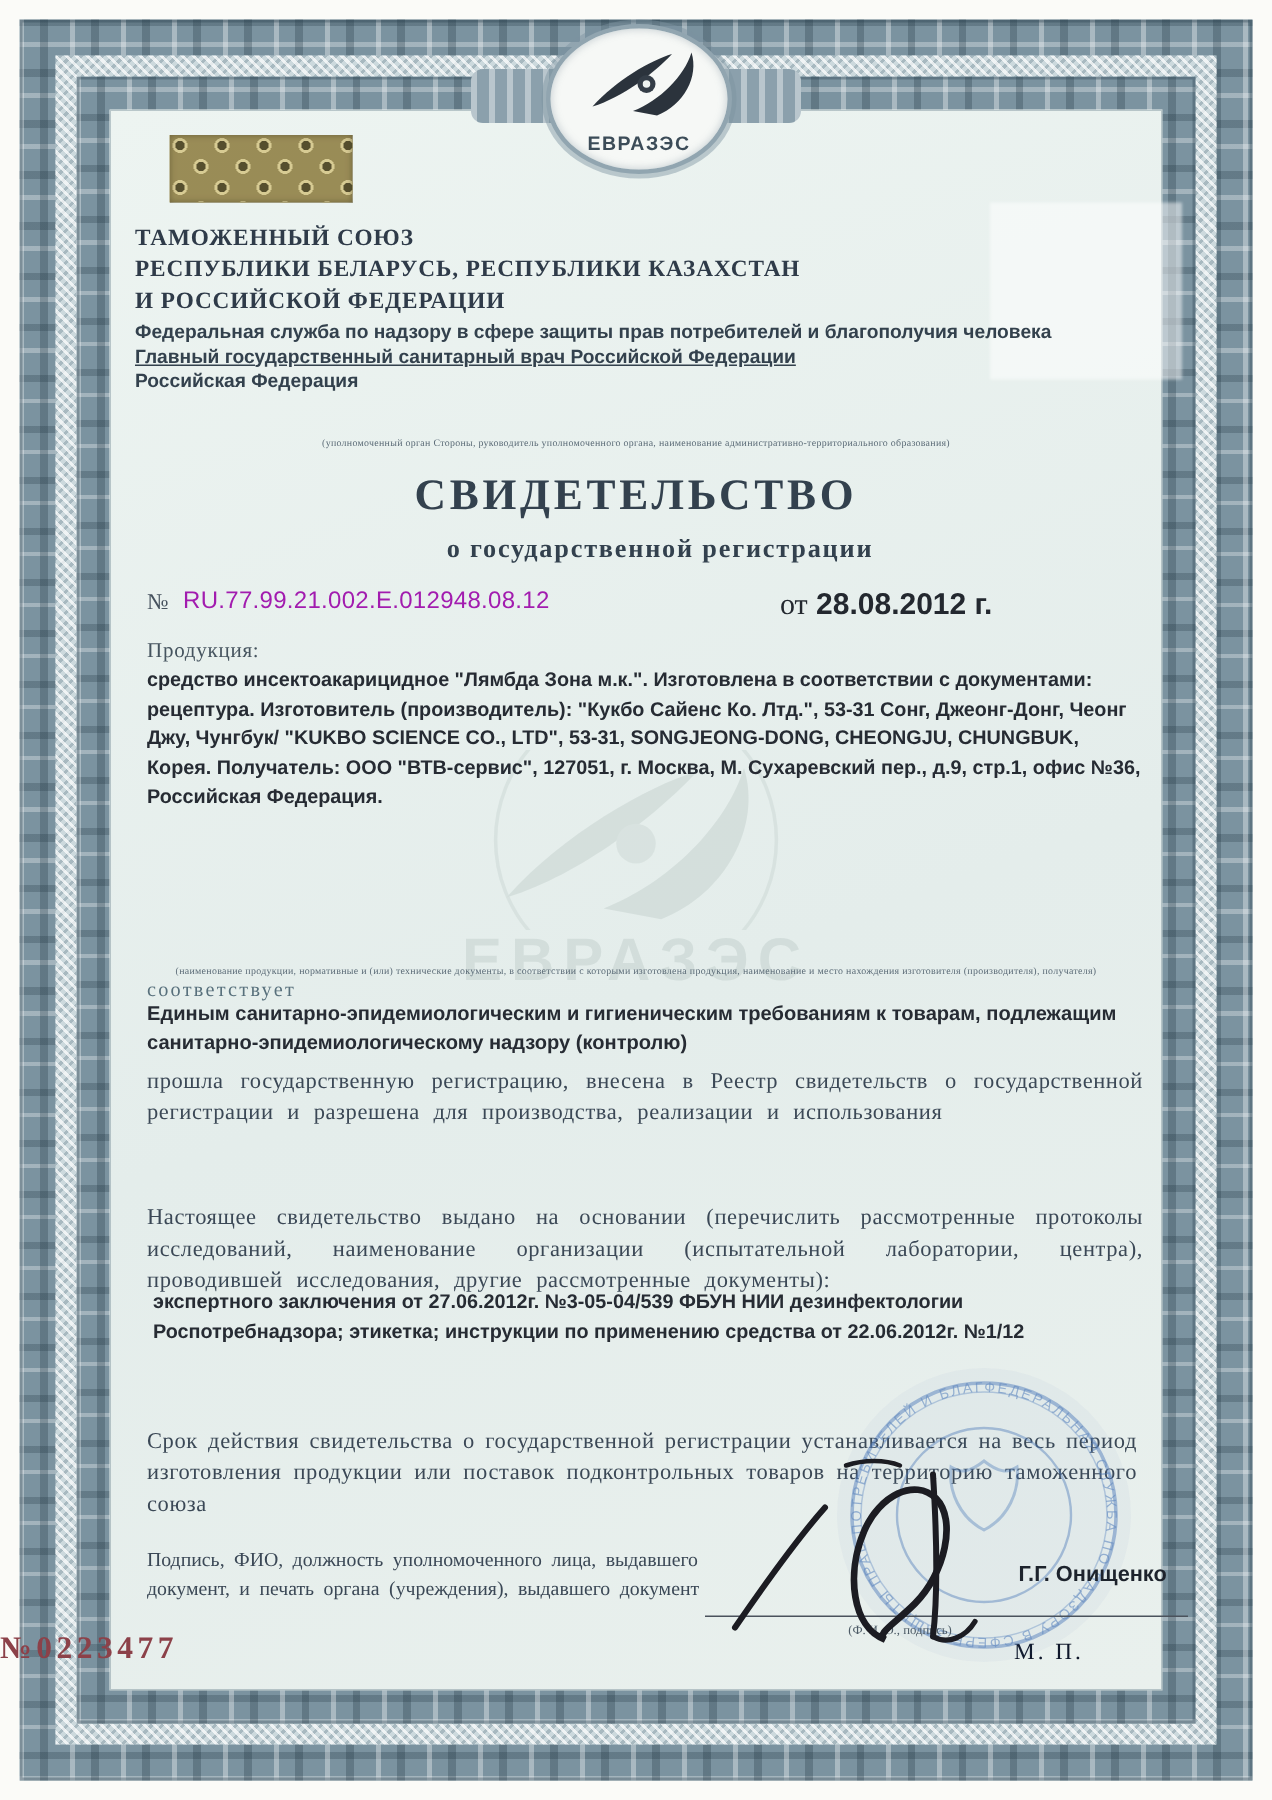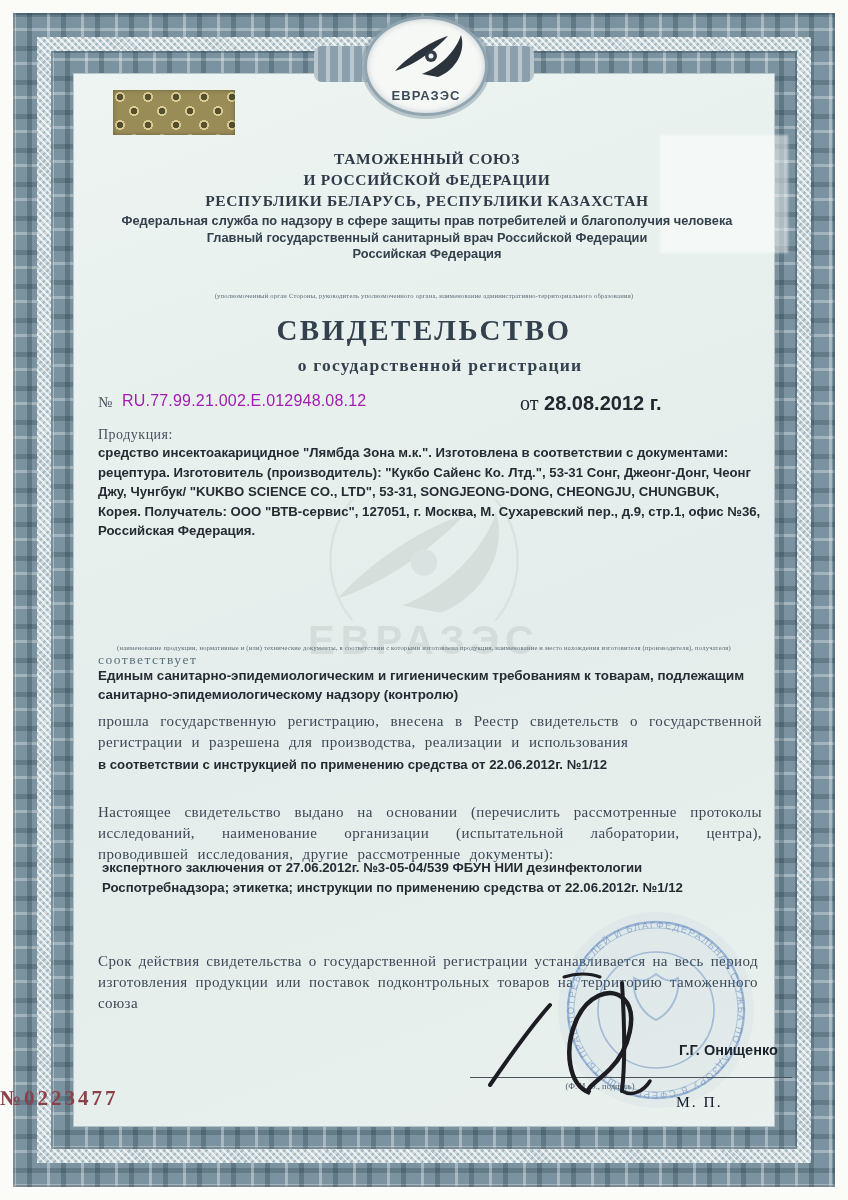--- a/index.html
+++ b/index.html
@@ -46,21 +46,21 @@
     background-color:#93844a;
     background-image:
       radial-gradient(circle 5px at 7px 7px, #4a421e 0 3px, #d6c88c 3px 5px, rgba(0,0,0,0) 5px),
       radial-gradient(circle 5px at 21px 21px, #4a421e 0 3px, #d6c88c 3px 5px, rgba(0,0,0,0) 5px);
     background-size:28px 28px;
     box-shadow:inset 0 0 4px rgba(60,50,20,.6);
     opacity:.92;
   }
 
   
-  .header{position:absolute;left:90px;right:84px;top:148px;text-align:center;color:#2f3b49;}
+  .header{position:absolute;left:90px;right:84px;top:148px;text-align:left;color:#2f3b49;}
   .h-bold{font-weight:700;font-size:15.5px;letter-spacing:.6px;line-height:21px;}
   .agency{font-family:"Liberation Sans",sans-serif;font-weight:700;font-size:12.8px;line-height:16.5px;color:#33414d;margin-top:2px;}
   .footnote{position:absolute;left:90px;right:90px;text-align:center;font-size:6.6px;color:#5a6a76;letter-spacing:.2px;}
   .fn1{top:292px;}
   .fn2{top:644px;}
 
   .title{position:absolute;left:0;right:0;top:314px;text-align:center;font-weight:700;font-size:29px;letter-spacing:2.5px;color:#33414e;}
   .subtitle{position:absolute;left:0;right:0;top:355px;text-align:center;font-weight:700;font-size:17.5px;letter-spacing:1.2px;color:#33414e;padding-left:32px;}
 
   .regline{position:absolute;left:98px;right:92px;top:392px;height:22px;color:#2b333c;}
@@ -129,24 +129,24 @@
         <circle cx="80" cy="52" r="5" fill="#eef2f0"></circle>
       </svg>
       <span class="org">ЕВРАЗЭС</span>
     </div>
   </div>
 
   <div class="hologram"></div>
 
   <div class="header">
     <div class="h-bold">ТАМОЖЕННЫЙ СОЮЗ</div>
+    <div class="h-bold">РЕСПУБЛИКИ БЕЛАРУСЬ, РЕСПУБЛИКИ КАЗАХСТАН</div>
     <div class="h-bold">И РОССИЙСКОЙ ФЕДЕРАЦИИ</div>
-    <div class="h-bold">РЕСПУБЛИКИ БЕЛАРУСЬ, РЕСПУБЛИКИ КАЗАХСТАН</div>
     <div class="agency">Федеральная служба по надзору в сфере защиты прав потребителей и благополучия человека</div>
-    <div class="agency" style="margin-top:0;">Главный государственный санитарный врач Российской Федерации</div>
+    <div class="agency" style="margin-top:0;text-decoration:underline;">Главный государственный санитарный врач Российской Федерации</div>
     <div class="agency" style="margin-top:0;">Российская Федерация</div>
   </div>
   <div class="footnote fn1">(уполномоченный орган Стороны, руководитель уполномоченного органа, наименование административно-территориального образования)</div>
 
   <div class="title">СВИДЕТЕЛЬСТВО</div>
   <div class="subtitle">о государственной регистрации</div>
 
   <div class="regline">
     <span class="regno-label">№</span>
     <span class="regno">RU.77.99.21.002.Е.012948.08.12</span>
@@ -154,27 +154,27 @@
   </div>
 
   <div class="prod-label">Продукция:</div>
   <div class="prod-text">средство инсектоакарицидное "Лямбда Зона м.к.". Изготовлена в соответствии с документами: рецептура. Изготовитель (производитель): "Кукбо Сайенс Ко. Лтд.", 53-31 Сонг, Джеонг-Донг, Чеонг Джу, Чунгбук/ "KUKBO SCIENCE CO., LTD", 53-31, SONGJEONG-DONG, CHEONGJU, CHUNGBUK, Корея. Получатель: ООО "ВТВ-сервис", 127051, г. Москва, М. Сухаревский пер., д.9, стр.1, офис №36, Российская Федерация.</div>
   <div class="footnote fn2">(наименование продукции, нормативные и (или) технические документы, в соответствии с которыми изготовлена продукция, наименование и место нахождения изготовителя (производителя), получателя)</div>
 
   <div class="compliance-lead">соответствует</div>
   <div class="compliance-text">Единым санитарно-эпидемиологическим и гигиеническим требованиям к товарам, подлежащим санитарно-эпидемиологическому надзору (контролю)</div>
 
   <div class="para-serif p-registered">прошла государственную регистрацию, внесена в Реестр свидетельств о государственной регистрации и разрешена для производства, реализации и использования</div>
-  <div class="p-instruction">в соответствии с инструкцией по применению средства от 22.06.2012г. №1/12</div>
 
   <div class="para-serif p-basis">Настоящее свидетельство выдано на основании (перечислить рассмотренные протоколы исследований, наименование организации (испытательной лаборатории, центра), проводившей исследования, другие рассмотренные документы):</div>
   <div class="p-expert">экспертного заключения от 27.06.2012г. №3-05-04/539 ФБУН НИИ дезинфектологии Роспотребнадзора; этикетка; инструкции по применению средства от 22.06.2012г. №1/12</div>
 
   <div class="para-serif p-validity">Срок действия свидетельства о государственной регистрации устанавливается на весь период изготовления продукции или поставок подконтрольных товаров на территорию таможенного союза</div>
 
+  <div class="sig-caption">Подпись, ФИО, должность уполномоченного лица, выдавшего документ, и печать органа (учреждения), выдавшего документ</div>
 
   <div class="stamp">
     <svg width="196" height="196" viewBox="0 0 196 196">
       <defs>
         <path id="ringPath" d="M98 16 a82 82 0 1 1 -0.01 0"></path>
       </defs>
       <circle cx="98" cy="98" r="88" fill="none" stroke="#4a77b8" stroke-width="2.4" opacity=".55"></circle>
       <circle cx="98" cy="98" r="82" fill="none" stroke="#4a77b8" stroke-width="1" opacity=".4"></circle>
       <circle cx="98" cy="98" r="58" fill="none" stroke="#4a77b8" stroke-width="1.6" opacity=".5"></circle>
       <circle cx="98" cy="98" r="98" fill="#4a77b8" opacity=".05"></circle>

